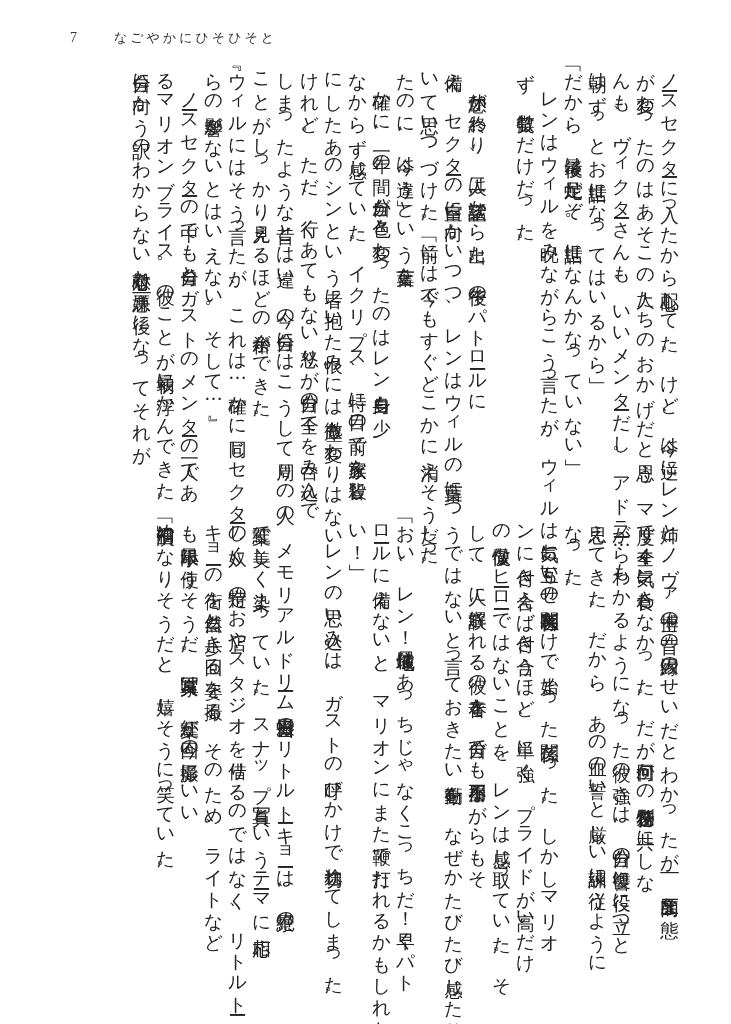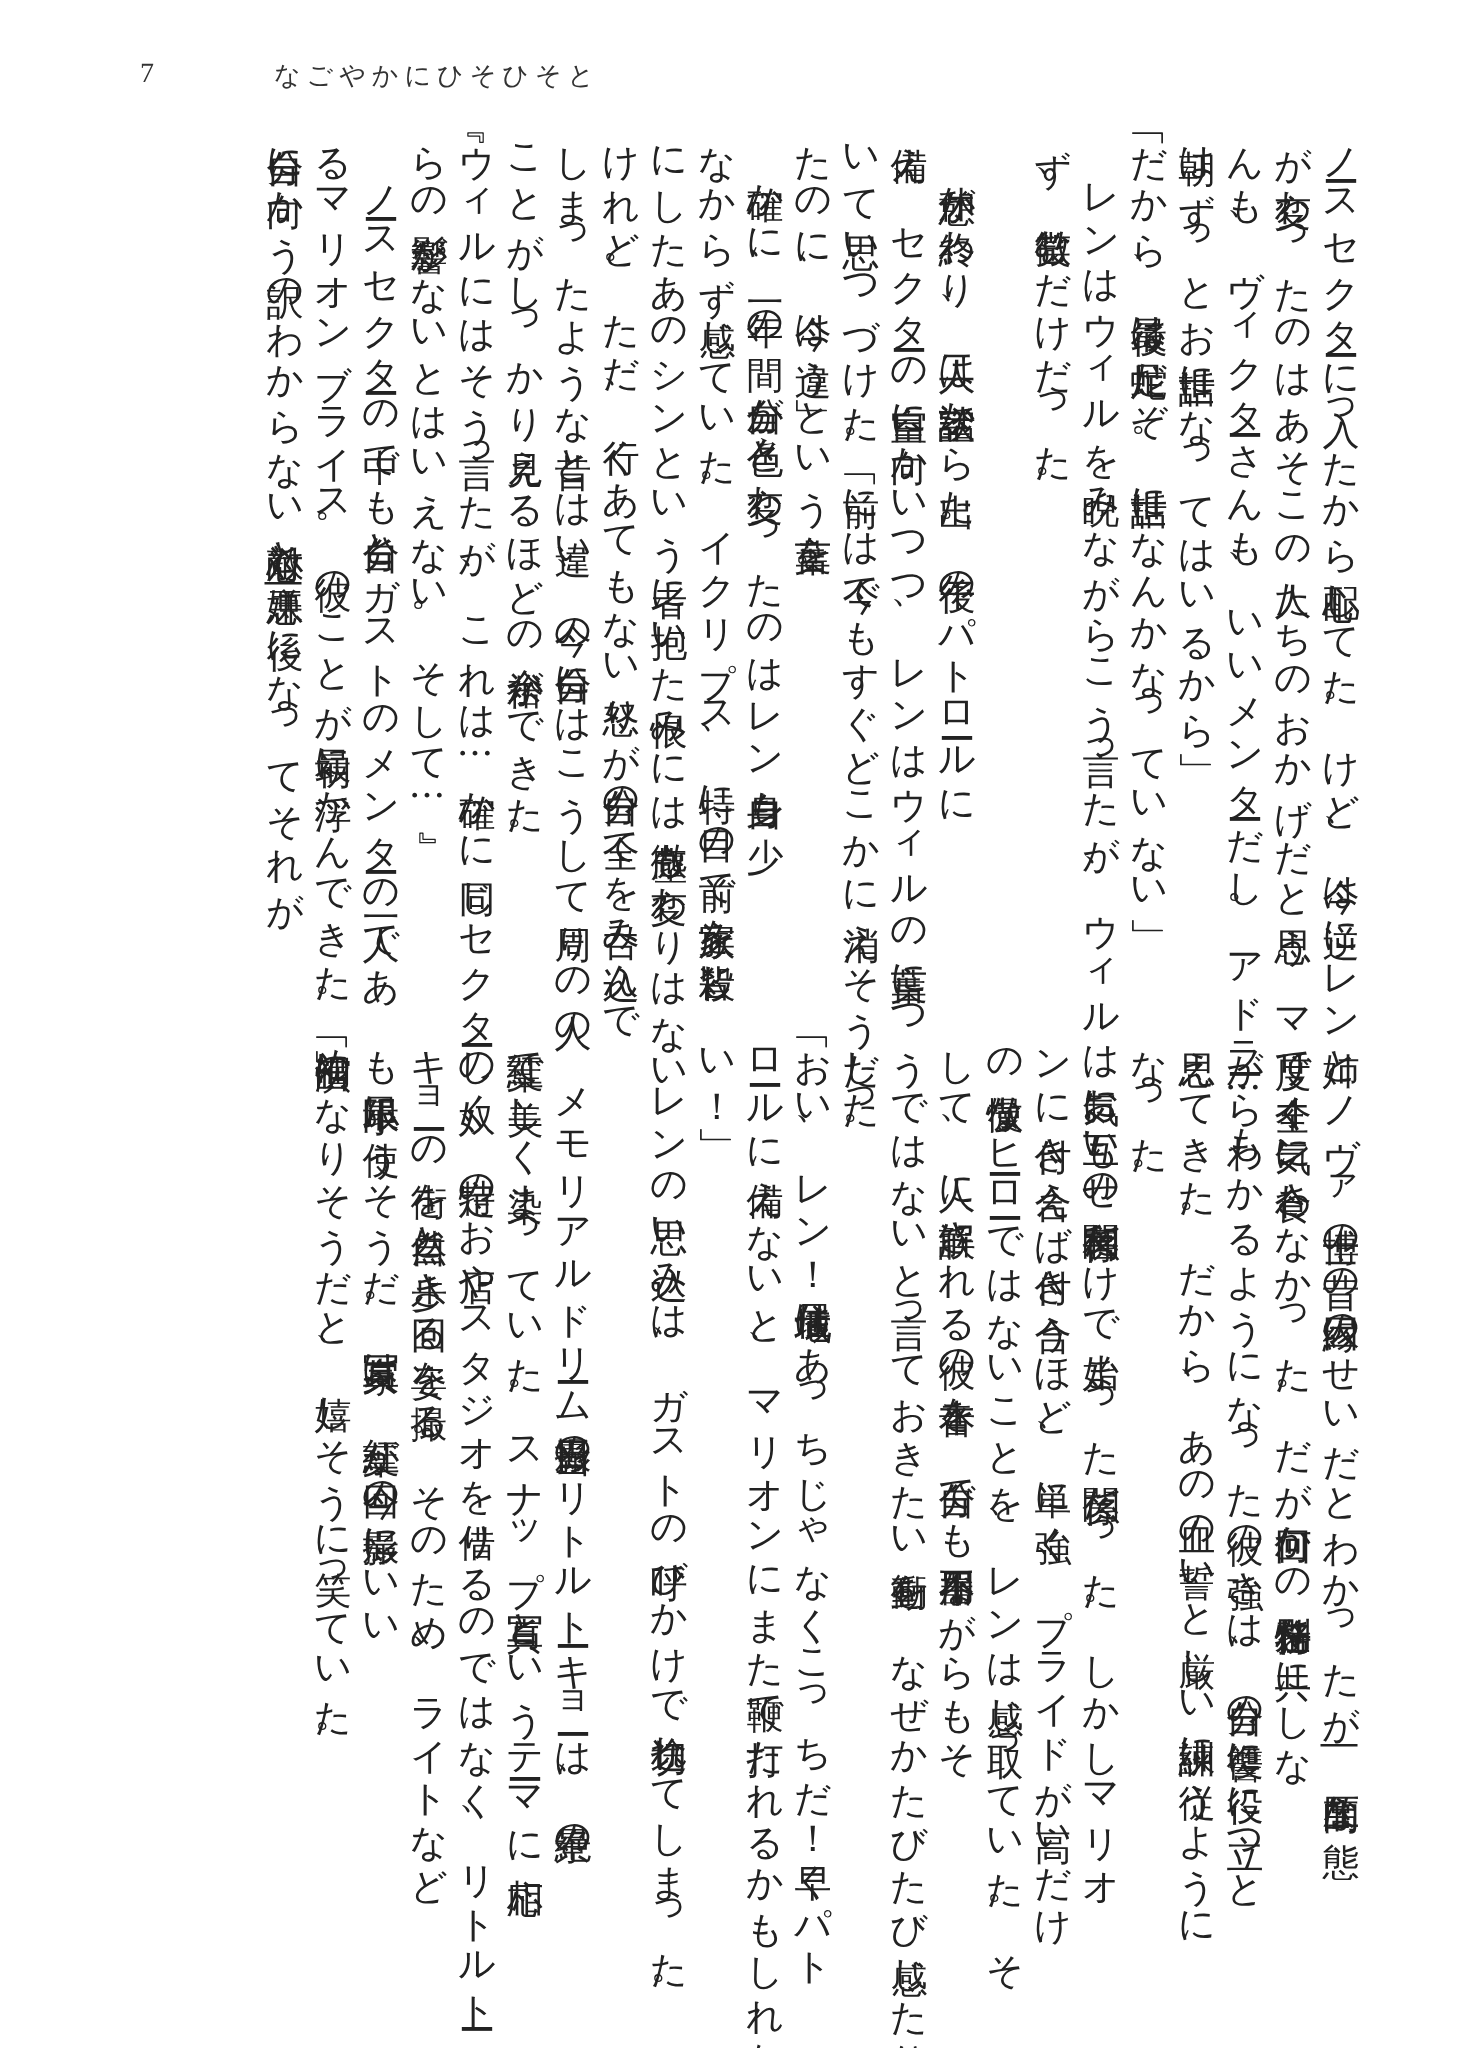--- a/index.html
+++ b/index.html
@@ -1,21 +1,21 @@
 <!DOCTYPE html>
 <html><head>
 <meta charset="utf-8">
 <style>
   html, body { margin: 0; padding: 0; background: #ffffff; }
   body { width: 731px; height: 1024px; position: relative; overflow: hidden;
          font-family: "DejaVu Serif", "Liberation Serif", serif; color: #222; }
   .header { position: absolute; top: 28px; left: 70px; height: 20px; display: flex;
             align-items: center; font-size: 13px; color: #333; }
   .page-num { width: 44px; font-family: "Liberation Serif", serif; font-size: 14px; }
-  .running-title { letter-spacing: 3px; font-size: 13px; margin-left: 23px; }
+  .running-title { letter-spacing: 3px; font-size: 13px; }
   .block { position: absolute; writing-mode: vertical-rl; font-size: 18.5px;
            line-height: 24px; letter-spacing: 0.5px; white-space: pre;
            text-orientation: upright; }
   .block-top { top: 60px; right: 50px; height: 410px; }
   .block-bottom { top: 512px; right: 50px; height: 410px; }
   .line { display: block; }
 </style>
 </head>
 <body>
 

